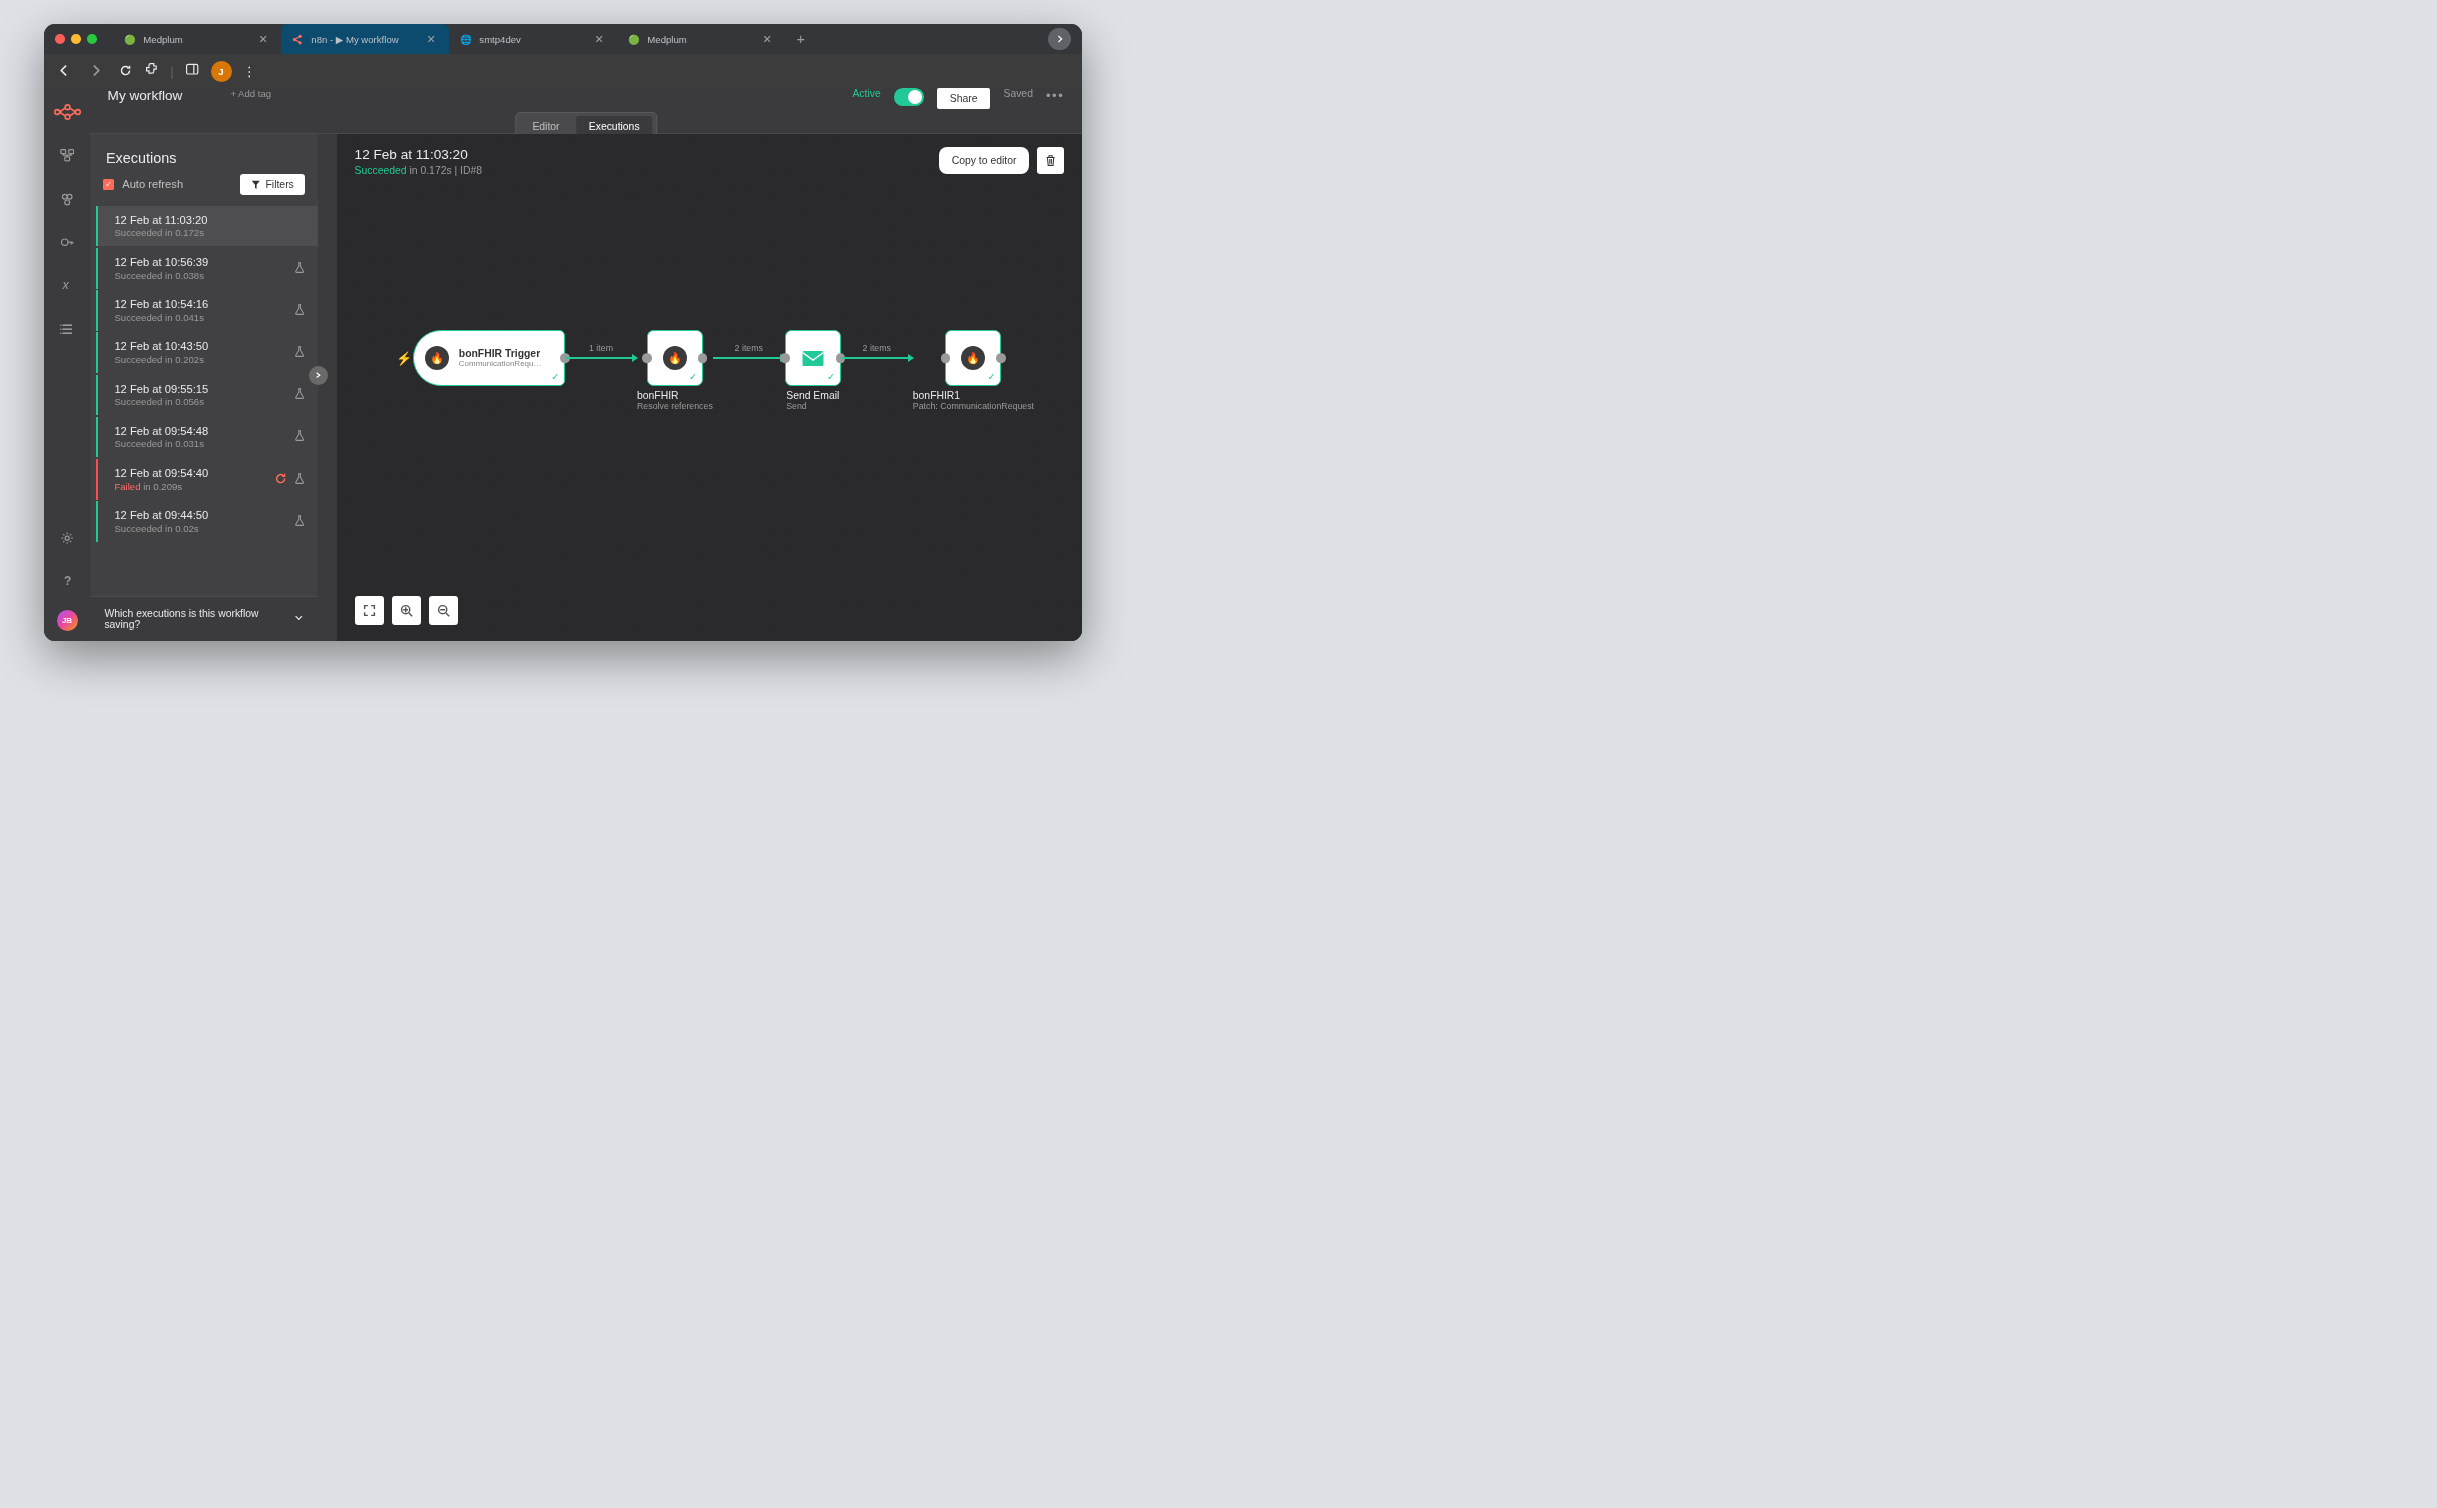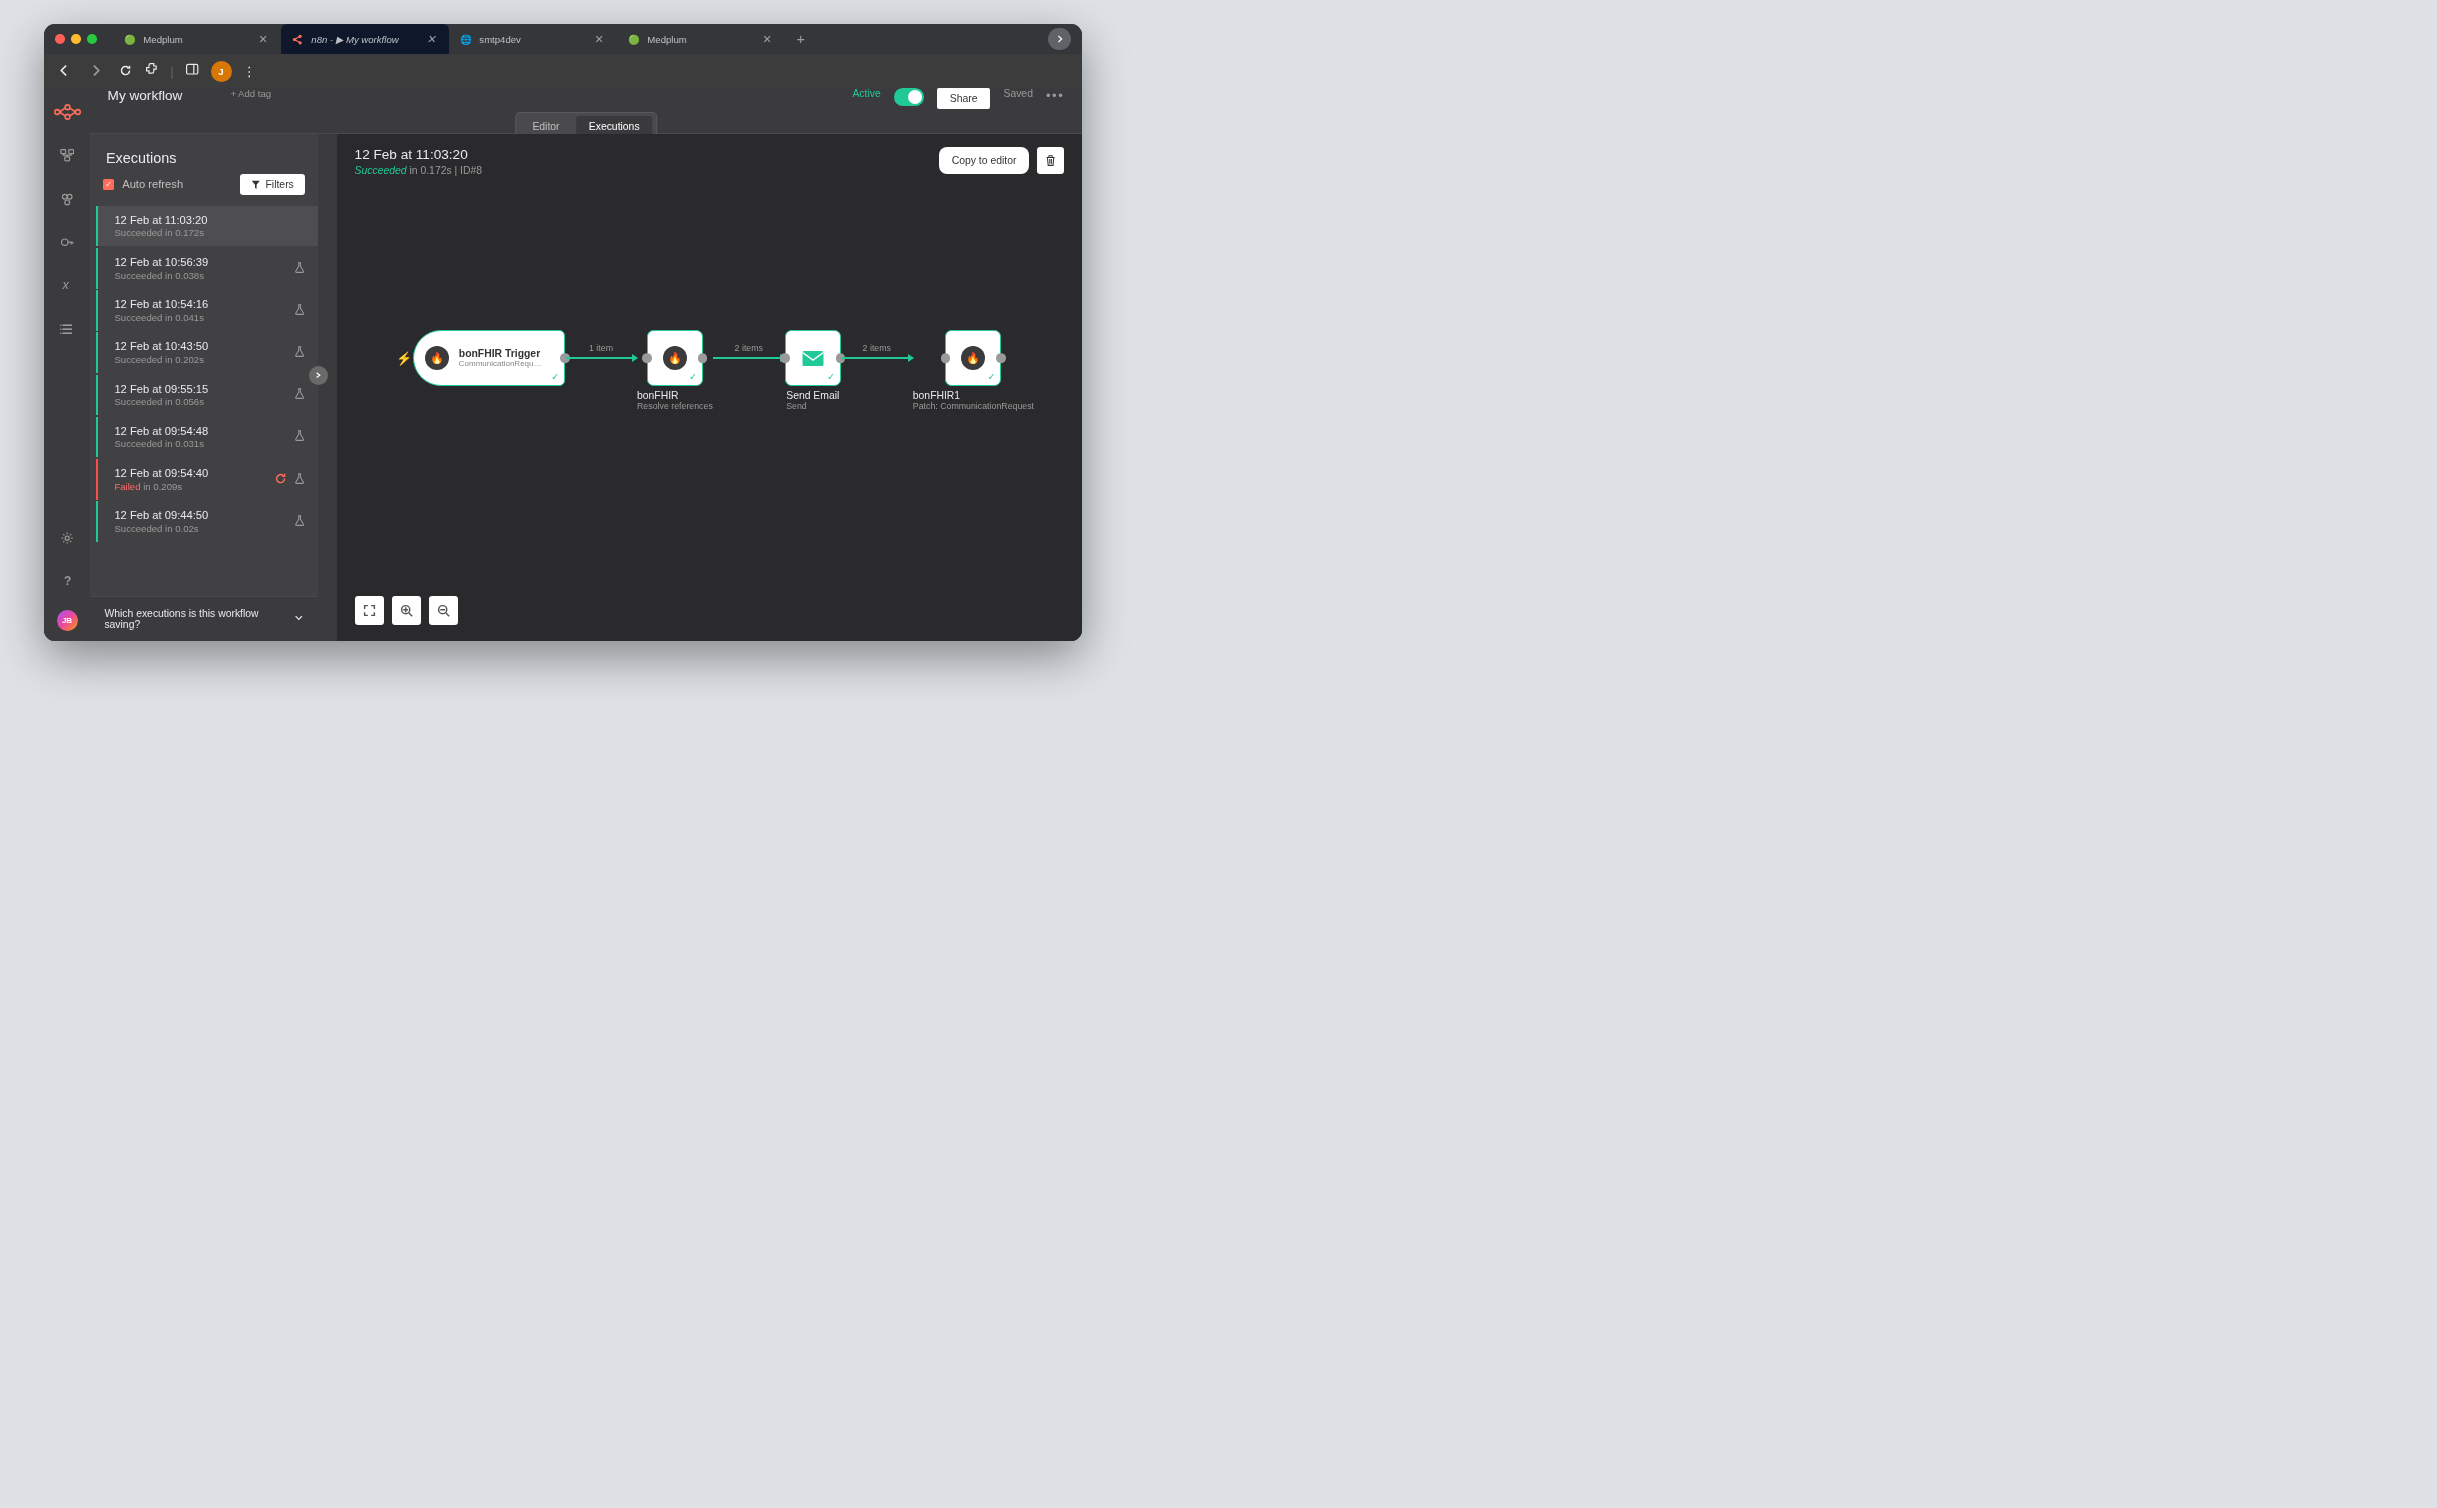--- a/index.html
+++ b/index.html
@@ -9,21 +9,21 @@
 
 
 .titlebar { height: 30px; background: #35363a; display: flex; align-items: center; padding: 0 11.2px; }
 .traffic-lights { display: flex; gap: 6.4px; }
 .traffic { width: 9.6px; height: 9.6px; border-radius: 50%; }
 .traffic.red { background: #ff5f57; }
 .traffic.yellow { background: #febc2e; }
 .traffic.green { background: #28c840; }
 .tabs { display: flex; margin-left: 16px; flex: 1; align-items: center; height: 100%; }
 .tab { display: flex; align-items: center; gap: 6.4px; padding: 0 11.2px; height: 100%; min-width: 168px; color: #bdc1c6; font-size: 9.6px; position: relative; border-radius: 6.4px 6.4px 0 0; }
-.tab.active { background: #0f172a; font-style: italic; }
+.tab.active { background: #0c4a6e; }
 .tab-icon { width: 13px; height: 13px; display:flex; align-items:center; justify-content:center; }
 .tab-close { margin-left: auto; width: 13px; height: 13px; display: flex; align-items: center; justify-content: center; color:#9aa0a6; font-size:11.2px; cursor:pointer; }
 .new-tab { width: 22.4px; color:#9aa0a6; font-size:14.4px; text-align:center; margin-left:4.8px; cursor:pointer; }
 .chevron-right-btn { margin-left:auto; width:22.4px; height:22.4px; background:#5f6368; border-radius:50%; display:flex; align-items:center; justify-content:center; color:#e8eaed; font-size:9.6px; }
 
 
 .urlbar { height: 34px; background: #3c3c3c; display: flex; align-items: center; padding: 0 9.6px; gap: 8px; }
 .navbtn { width: 22.4px; height: 22.4px; display:flex; align-items:center; justify-content:center; color:#9aa0a6; }
 .navbtn.enabled { color:#e8eaed; }
 .url-input { flex: 1; background: #2a2a2c; border-radius: 16px; height: 26px; display: flex; align-items: center; padding: 0 11.2px; color: #e8eaed; font-size: 11.2px; gap: 8px; }
@@ -68,21 +68,21 @@
 .exec-status .fail { color:#ff6d6d; }
 .exec-icons { display:flex; gap:8px; color:#9a9a9a; }
 .retry-icon { color:#ff6d5a; }
 .exec-footer { padding:11.2px 14.4px; color:#e8eaed; font-size:10.4px; display:flex; align-items:center; justify-content:space-between; border-top:0.8px solid #4a4a4a; background:#3b3b3d;}
 .collapse-handle { position:absolute; right:-9.6px; top:232px; width:19px; height:19px; background:#6a6a6a; border-radius:50%; display:flex; align-items:center; justify-content:center; color:white; font-size:8.8px; cursor:pointer; }
 
 .canvas { flex:1; background:#2a2a2c; position:relative; background-image: radial-gradient(#3a3a3c 0.8px, transparent 0.8px); background-size: 14.4px 14.4px; }
 .canvas-header { position:absolute; top:13px; left:17.6px; }
 .canvas-date { color:#e8eaed; font-size:13.6px; }
 .canvas-status { font-size:10.4px; margin-top:3.2px; }
-.canvas-status .succ { color:#20c997;font-style:italic; }
+.canvas-status .succ { color:#20c997; }
 .canvas-status .meta { color:#9a9a9a; }
 .canvas-actions { position:absolute; top:13px; right:17.6px; display:flex; gap:8px; }
 .copy-btn { background:white; color:#333; padding:8px 13px; border-radius:8px; font-size:10.4px; cursor:pointer; }
 .del-btn { background:white; color:#333; width:27px; height:27px; border-radius:3.2px; display:flex; align-items:center; justify-content:center; cursor:pointer; }
 
 .view-tabs { position:absolute; top:-22.4px; left:50%; transform:translateX(-50%); background:#4a4a4c; border-radius:4.8px; padding:3.2px; display:flex; gap:3.2px; border:1.6px solid #5a5a5c; }
 .view-tab { padding:4.8px 13px; color:#c0c0c0; font-size:10.4px; border-radius:3.2px; cursor:pointer; }
 .view-tab.active { background:#3a3a3c; color:white; }
 
 .nodes { position:absolute; top:196px; left:76px; display:flex; align-items:flex-start; }

